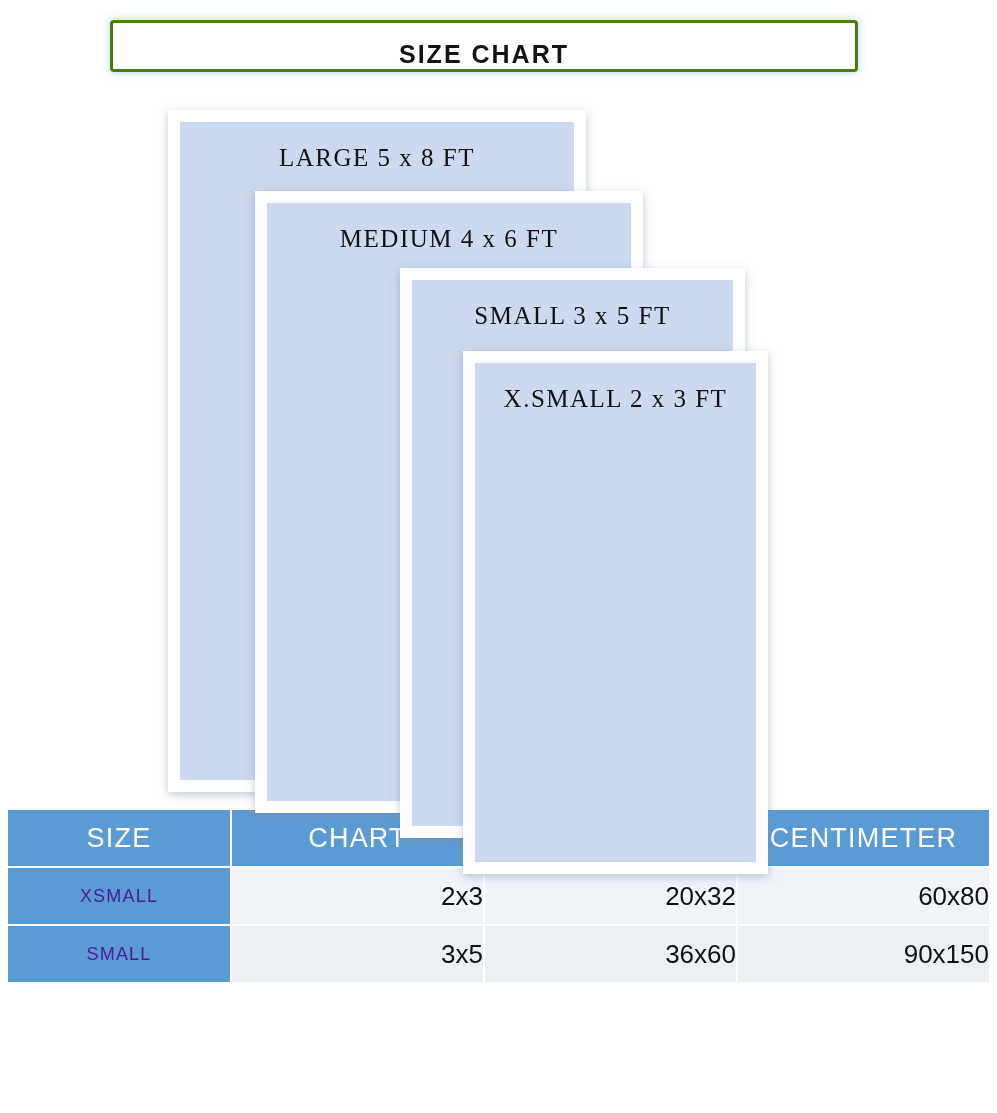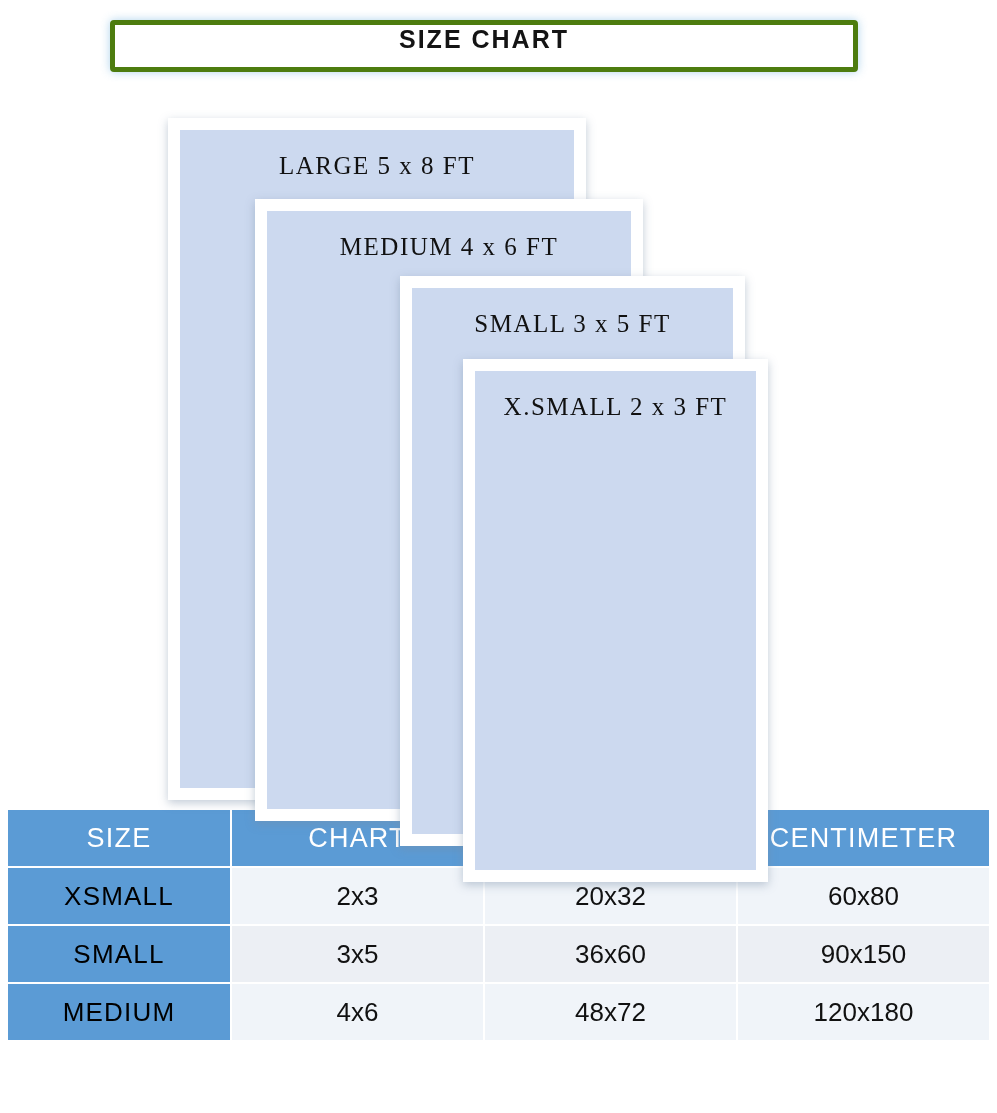--- a/index.html
+++ b/index.html
@@ -14,40 +14,40 @@
   }
 
   
   .title-banner {
     position: absolute;
     left: 110px;
     top: 20px;
     width: 748px;
     height: 52px;
     background: #ffffff;
-    border: 5px solid #4d7c0f;
+    border: 3px solid #4d7c0f;
     border-radius: 4px;
     box-shadow: 0 0 10px rgba(79,159,216,0.45);
     display: flex;
-    align-items: flex-start;
+    align-items: flex-end;
     justify-content: center;
   }
   .title-banner .title-text {
     font-family: "Liberation Sans", sans-serif;
     font-weight: bold;
     font-size: 25px;
     letter-spacing: 2px;
     color: #141414;
   }
 
   
   .rug-stack {
     position: absolute;
     left: 0;
-    top: 76px;
+    top: 68px;
     width: 907px;
     height: 730px;
   }
   .rug {
     position: absolute;
     background: #ffffff;
     border: 12px solid #ffffff;
     box-shadow: 0 3px 9px rgba(120,140,165,0.45);
   }
   .rug-inner {
@@ -94,28 +94,29 @@
     font-weight: normal;
   }
   .size-table thead th {
     background: #5b9bd5;
     color: #ffffff;
     font-size: 27px;
     letter-spacing: 1.2px;
   }
   .size-table td.size-cell {
     background: #5b9bd5;
-    color: #000000;
-    font-size: 26px;
+    color: #4c1d95;
+    font-size: 18px;
     letter-spacing: 1.2px;
   }
   .size-table td.value-cell {
     background: #f0f4f9;
     color: #111111;
     font-size: 26px;
+    text-align: right;
   }
   .size-table tbody tr:nth-child(even) td.value-cell { background: #eceff4; }
 </style>
 </head>
 <body>
 
 <div class="title-banner">
   <span class="title-text">SIZE CHART</span>
 </div>
 
@@ -168,20 +169,14 @@
       <td class="value-cell">2x3</td>
       <td class="value-cell">20x32</td>
       <td class="value-cell">60x80</td>
     </tr>
     <tr>
       <td class="size-cell">SMALL</td>
       <td class="value-cell">3x5</td>
       <td class="value-cell">36x60</td>
       <td class="value-cell">90x150</td>
     </tr>
-    <tr>
-      <td class="size-cell">MEDIUM</td>
-      <td class="value-cell">4x6</td>
-      <td class="value-cell">48x72</td>
-      <td class="value-cell">120x180</td>
-    </tr>
   </tbody>
 </table>
 
 </body></html>

